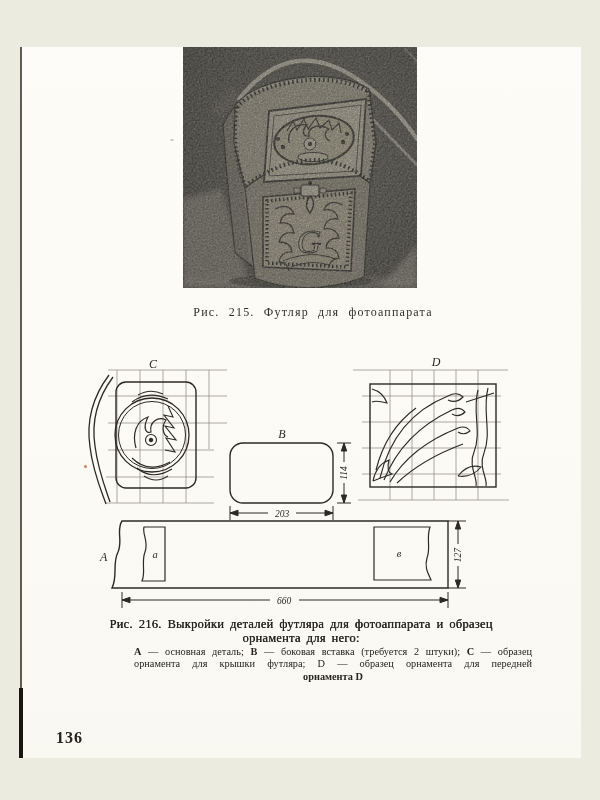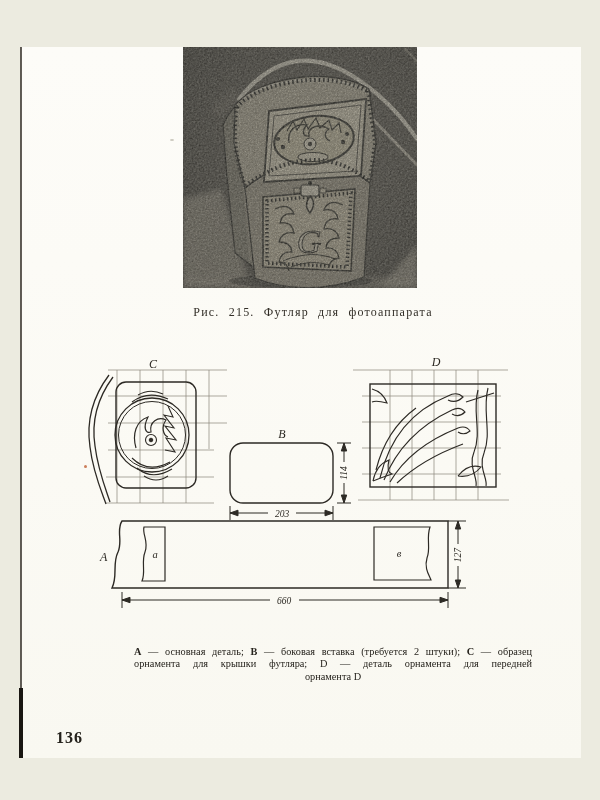--- a/index.html
+++ b/index.html
@@ -11,21 +11,21 @@
   .gutter-thick{position:absolute;left:19px;top:688px;width:4px;height:70px;background:#191612;}
   .photo{position:absolute;left:183px;top:47px;width:234px;height:241px;}
   .cap215{position:absolute;left:21px;top:305px;width:584px;text-align:center;
           font-size:12px;letter-spacing:1.2px;word-spacing:5px;color:#322e27;}
   .heading216{position:absolute;left:21px;top:617px;width:560px;text-align:center;
           font-size:12.4px;line-height:14px;word-spacing:2.5px;letter-spacing:.3px;color:#27241e;
           text-shadow:.3px 0 0 #27241e;}
   .legend{position:absolute;left:102px;top:646px;width:398px;font-size:10.3px;line-height:12.4px;
           color:#27241e;margin-left:32px;}
   .legend-line{text-align:justify;text-align-last:justify;}
-  .legend-line.last{text-align:left;text-align-last:center;}
+  .legend-line.last{text-align:left;text-align-last:center;font-weight:bold;}
   .legend .bold{font-weight:bold;}
   .pagenum{position:absolute;left:56px;top:729px;font-size:16px;font-weight:bold;
           letter-spacing:1px;color:#24211b;}
   .diagram{position:absolute;left:80px;top:350px;}
   .speck1{position:absolute;left:84px;top:465px;width:3px;height:3px;border-radius:50%;background:#bf5f33;opacity:.8;}
   .speck2{position:absolute;left:170px;top:139px;width:4px;height:2px;border-radius:50%;background:#b8b4a8;opacity:.7;}
   svg text{font-family:"Liberation Serif","DejaVu Serif",serif;}
   .lbl{font-style:italic;font-size:12px;fill:#2b2822;}
   .lbl-sm{font-style:italic;font-size:10.5px;fill:#2b2822;}
   .dim{font-style:italic;font-size:9.5px;fill:#2b2822;}
@@ -205,21 +205,25 @@
       </g>
       <g stroke="#2d2a25" stroke-width="1" fill="#2d2a25">
         <path d="M368,171 H386 M368,238 H386 M378,171 V194 M378,216 V238" fill="none"></path>
         <polygon points="378,171 375.3,179 380.7,179"></polygon>
         <polygon points="378,238 375.3,230 380.7,230"></polygon>
         <text class="dim" x="378" y="208" text-anchor="middle" stroke="none" transform="rotate(-90 378 205)">127</text>
       </g>
     </g>
   </svg>
 
+  <div class="heading216">
+    <div>Рис. 216. Выкройки деталей футляра для фотоаппарата и образец</div>
+    <div>орнамента для него:</div>
+  </div>
 
   <div class="legend">
       <div class="legend-line"><span class="bold">А</span><span> — основная деталь; </span><span class="bold">В</span><span> — боковая вставка (требуется 2 штуки); </span><span class="bold">С</span><span> — образец</span></div>
-      <div class="legend-line"><span>орнамента для крышки футляра; D — деталь орнамента для передней</span></div>
+      <div class="legend-line"><span>орнамента для крышки футляра; D — образец орнамента для передней</span></div>
       <div class="legend-line last"><span>орнамента D</span></div>
     </div>
 
   <div class="pagenum">136</div>
 </div>
 
 </body></html>

